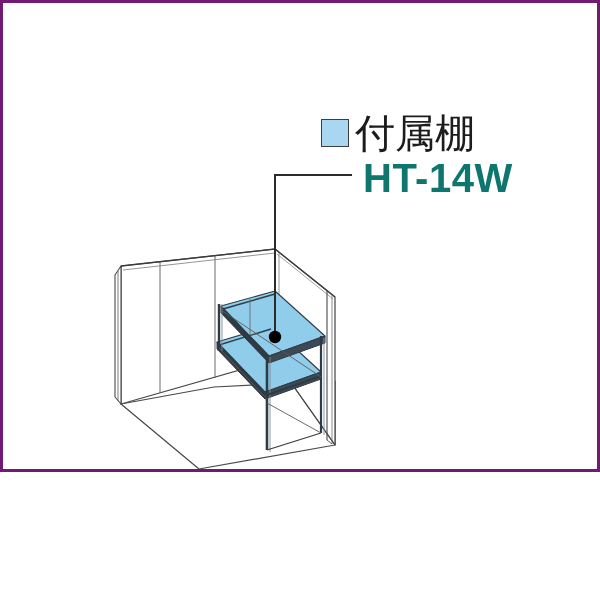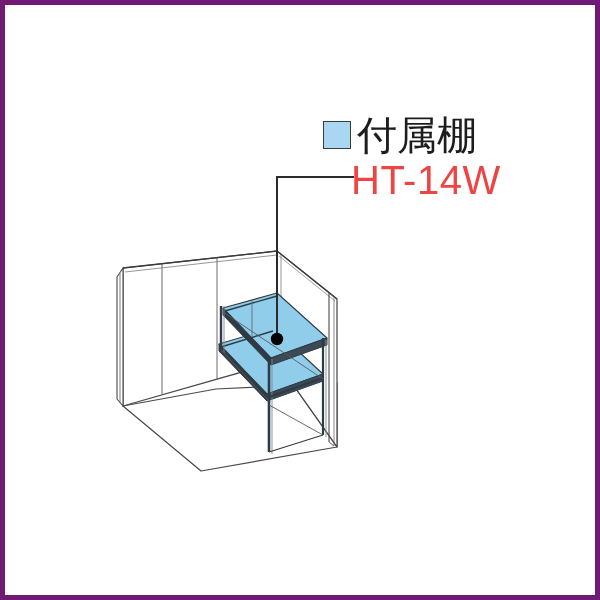--- a/index.html
+++ b/index.html
@@ -9,24 +9,24 @@
   }
   body {
     width: 600px;
     height: 600px;
     font-family: "Liberation Sans", sans-serif;
     overflow: hidden;
   }
   #canvas {
     position: relative;
     width: 600px;
-    height: 600px;
+    height: 472px;
     background: #ffffff;
     box-sizing: border-box;
-    border: 5px solid #701a75;
+    border: 3px solid #701a75;
   }
   #scene {
     position: absolute;
     left: 0;
     top: 0;
     width: 600px;
     height: 600px;
   }
   .legend-block {
     position: absolute;
@@ -54,27 +54,27 @@
     margin-left: 6px;
     font-size: 40px;
     line-height: 40px;
     color: #1c1c1c;
     font-family: "DejaVu Sans", sans-serif;
     font-weight: 400;
     white-space: nowrap;
   }
   .legend-code {
     position: absolute;
-    left: 28px;
+    left: 42px;
     top: 44px;
     font-size: 40px;
     line-height: 42px;
-    color: #ef4444;
+    color: #0f766e;
     font-family: "Liberation Sans", sans-serif;
-    font-weight: 400;
+    font-weight: 700;
     letter-spacing: 0.5px;
     white-space: nowrap;
   }
 </style>
 </head>
 <body>
 
 <div id="canvas">
 
   <svg id="scene" viewBox="0 0 600 600">

